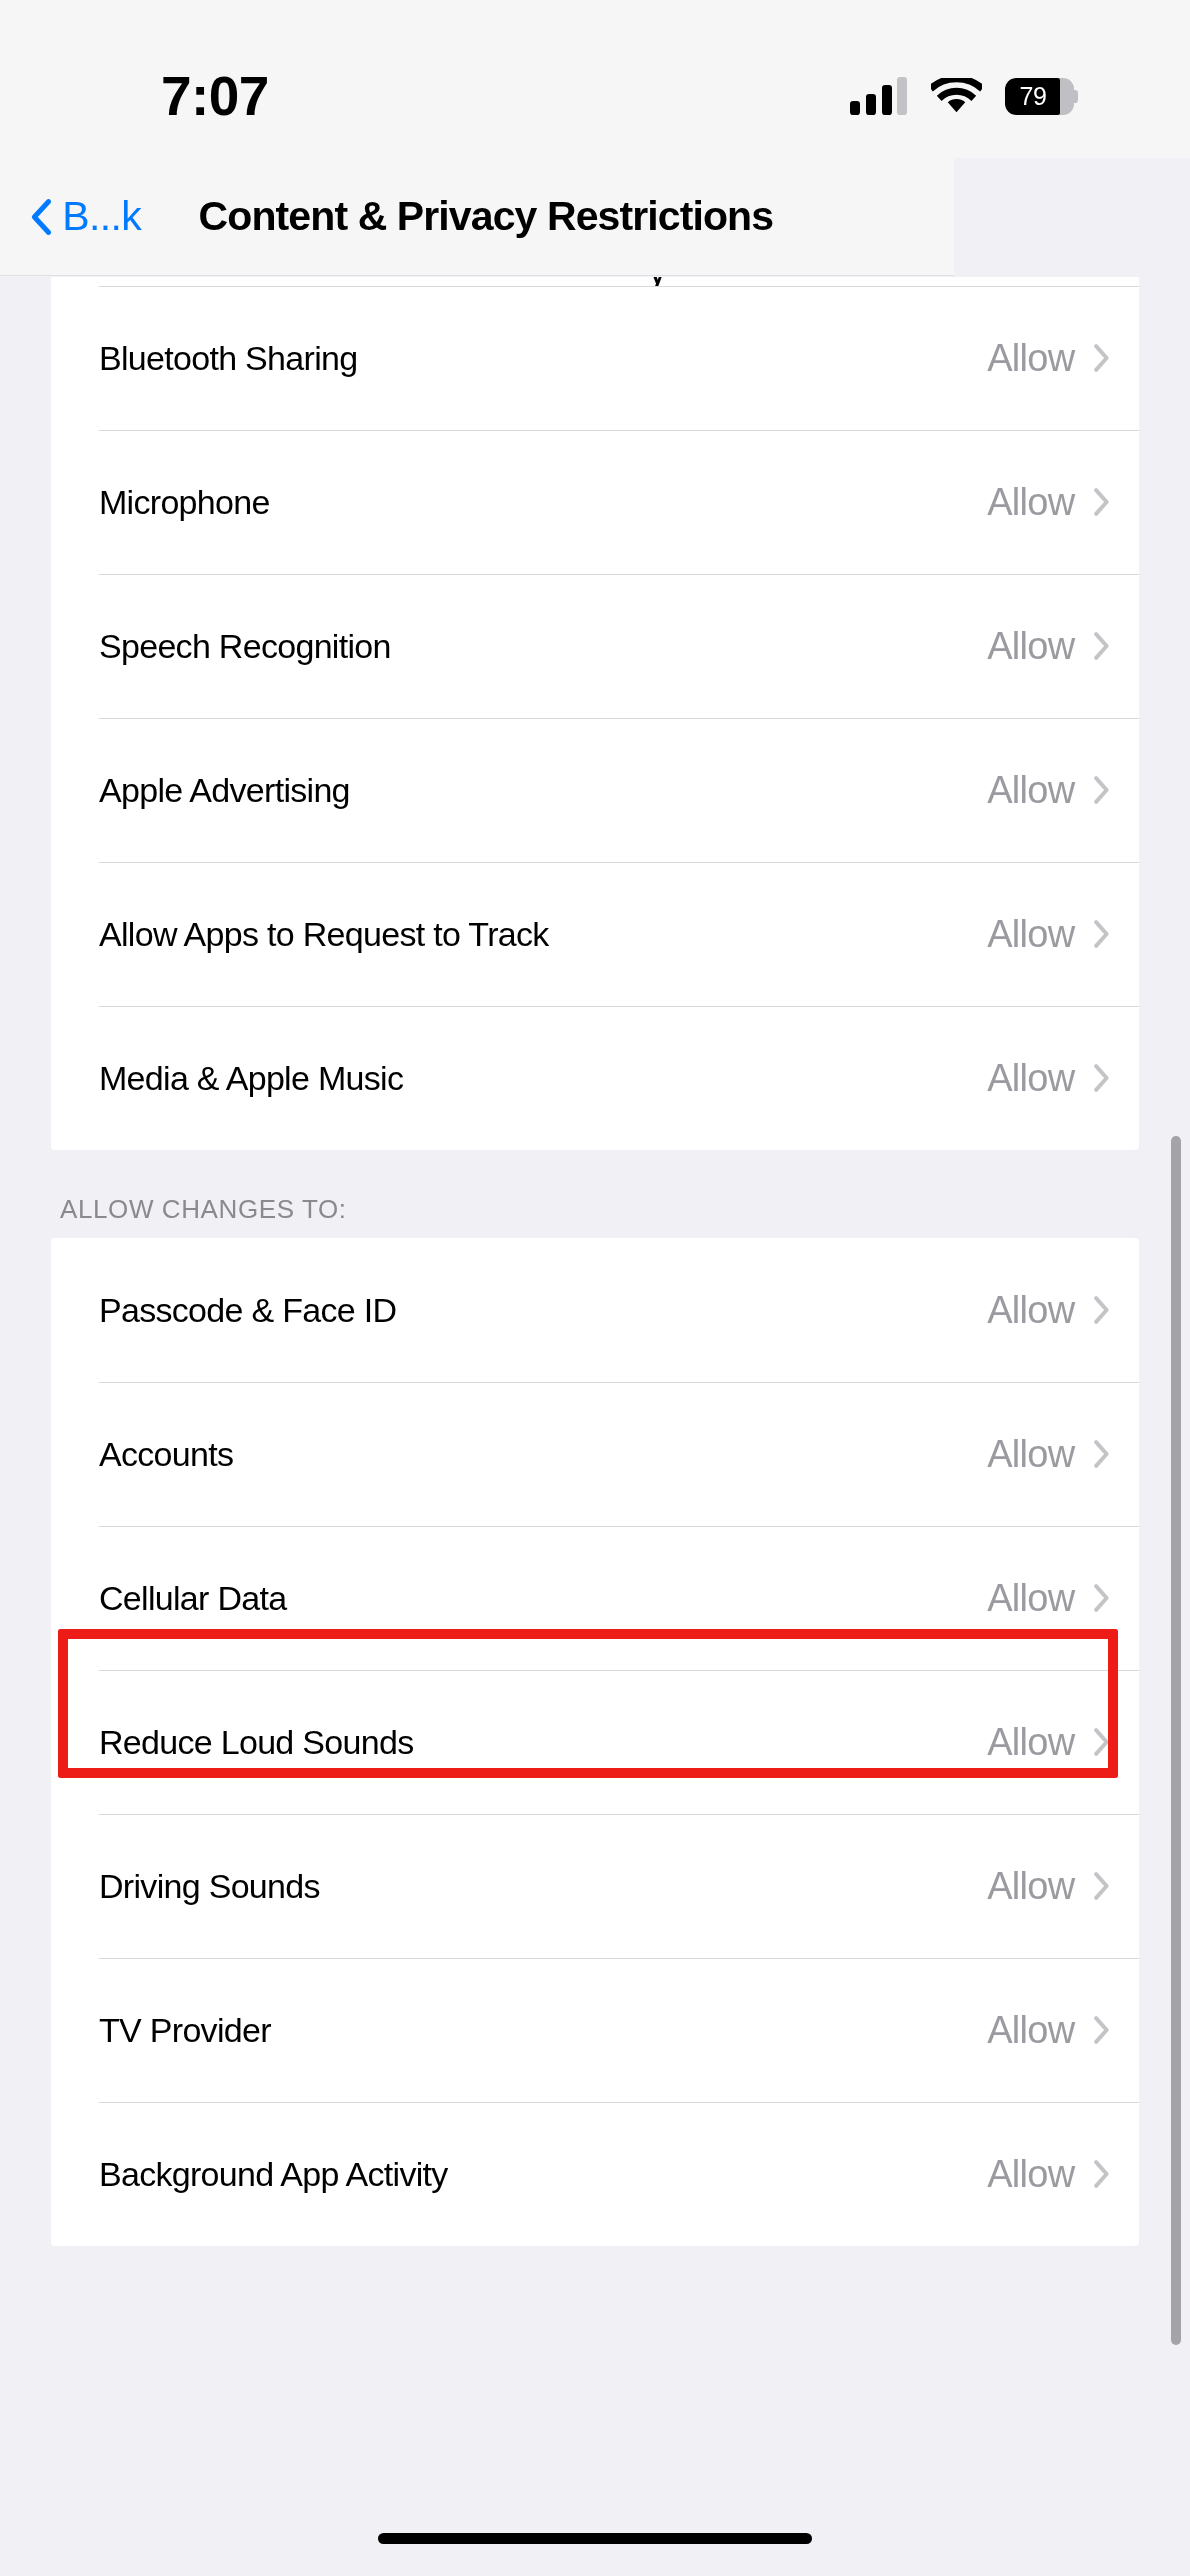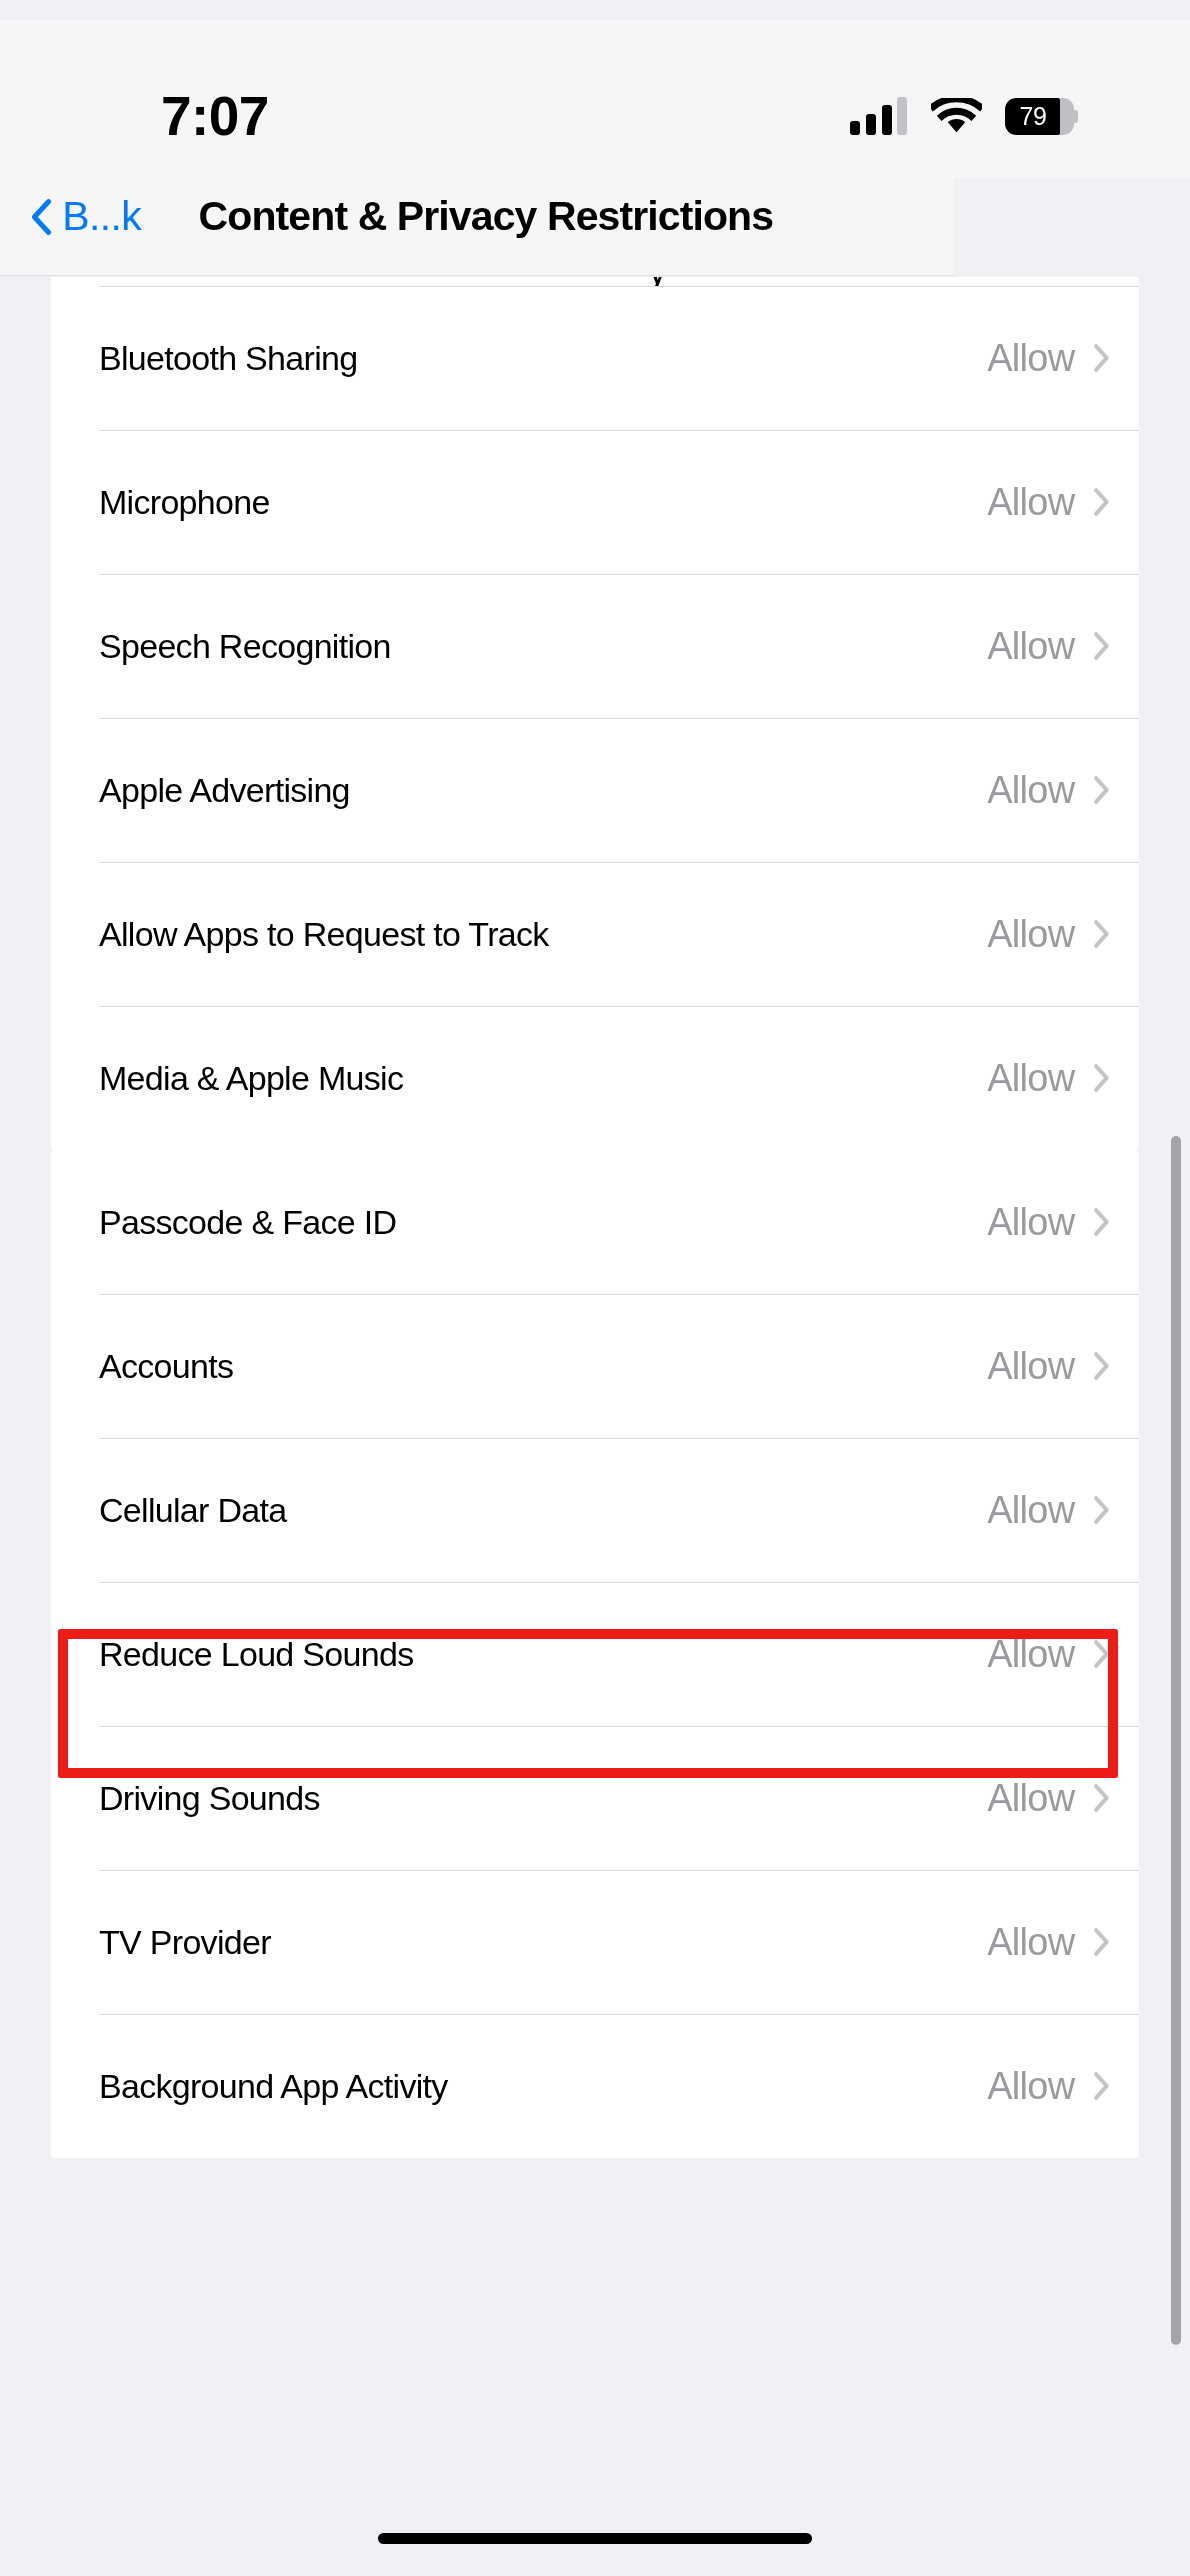--- a/index.html
+++ b/index.html
@@ -21,21 +21,20 @@
   .status-bar {
     position: absolute;
     top: 0; left: 0;
     width: 1190px;
     height: 158px;
     background: #F6F6F7;
     display: flex;
     align-items: center;
     box-sizing: border-box;
     padding: 34px 93px 0 93px;
-    margin-top: 20px;
   }
   .status-time {
     font-size: 55px;
     font-weight: 700;
     color: #000;
     letter-spacing: -0.6px;
     line-height: 1;
     margin-left: 68px;
   }
   .status-right {
@@ -358,20 +357,21 @@
     <div class="row">
       <span class="row-label">Media &amp; Apple Music</span>
       <span class="row-value">Allow</span>
       <svg class="chevron-right" viewBox="0 0 14 24">
         <polyline points="2.5,2.5 11,12 2.5,21.5" fill="none" stroke="#C4C4C8" stroke-width="3.2" stroke-linecap="round" stroke-linejoin="round"></polyline>
       </svg>
     </div>
 
   </div>
 
+  <div class="section-header">ALLOW CHANGES TO:</div>
 
   <div class="card">
 
     <div class="row">
       <span class="row-label">Passcode &amp; Face ID</span>
       <span class="row-value">Allow</span>
       <svg class="chevron-right" viewBox="0 0 14 24">
         <polyline points="2.5,2.5 11,12 2.5,21.5" fill="none" stroke="#C4C4C8" stroke-width="3.2" stroke-linecap="round" stroke-linejoin="round"></polyline>
       </svg>
     </div>

